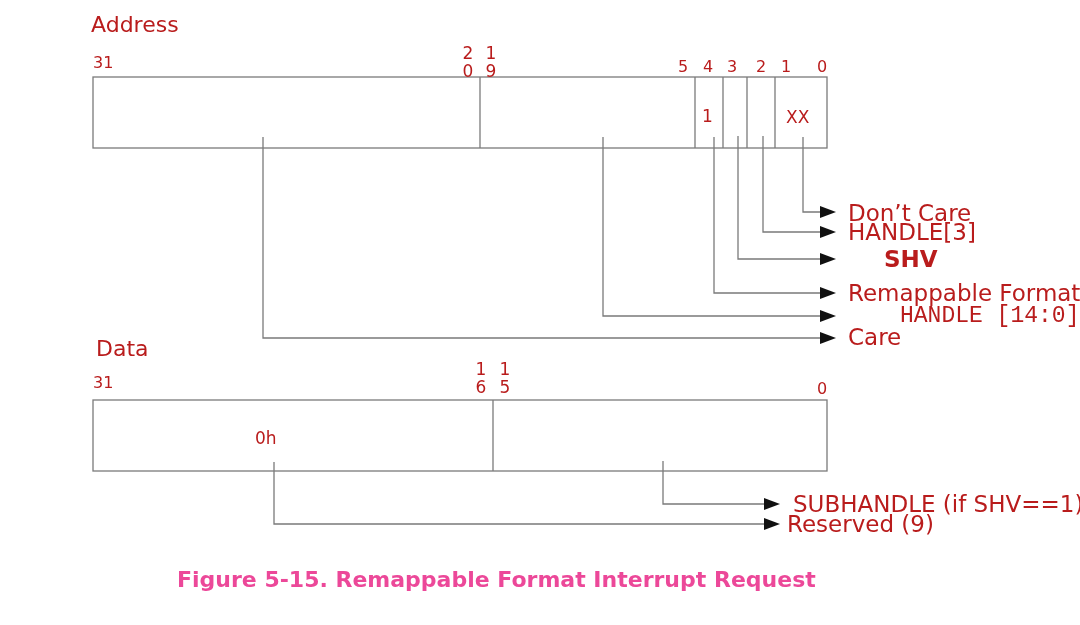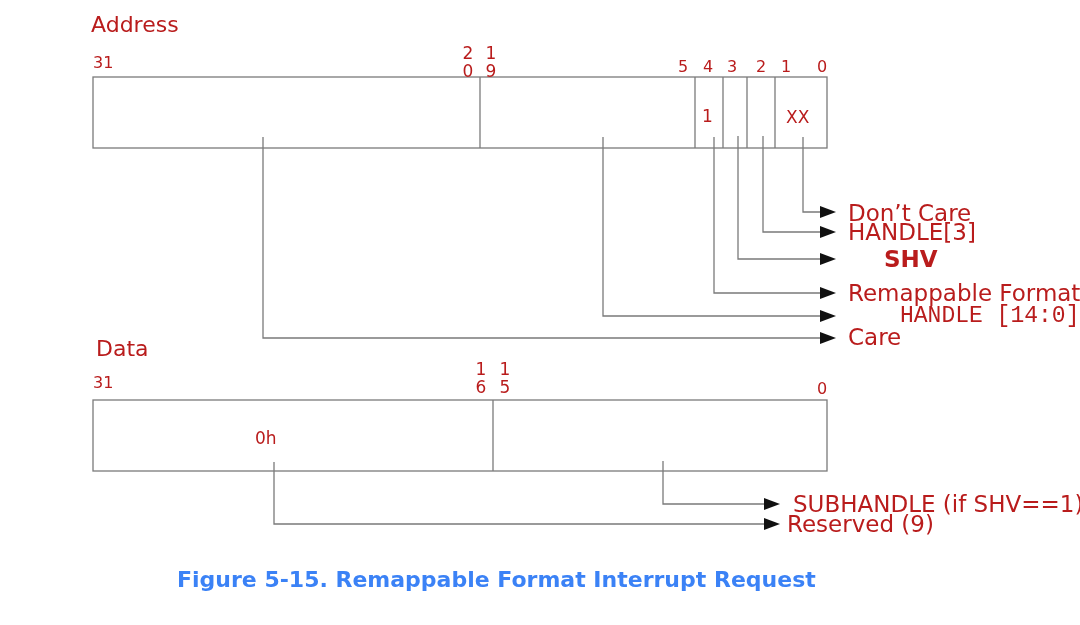--- a/index.html
+++ b/index.html
@@ -4,21 +4,21 @@
 <style>
   html, body { margin:0; padding:0; background:#ffffff; }
   body { width:1080px; height:625px; position:relative; overflow:hidden; font-family:"DejaVu Sans", sans-serif; color:#111; }
   svg { position:absolute; left:0; top:0; }
   .t { position:absolute; white-space:nowrap; color:#b91c1c; }
   .sec { font-size:22px; }
   .bit { font-size:16px; line-height:17px; }
   .bitv { font-size:17px; line-height:18px; text-align:center; width:14px; }
   .cell { font-size:17px; }
   .lbl { font-size:23px; line-height:18px; }
-  .caption { font-size:22px; font-weight:bold; color:#3b82f6; font-family:"DejaVu Sans", sans-serif; }
+  .caption { font-size:22px; font-weight:bold; color:#ec4899; font-family:"DejaVu Sans", sans-serif; }
 </style>
 </head>
 <body>
 
 <svg width="1080" height="625">
 
   <rect x="93" y="77" width="734" height="71" fill="none" stroke="#7a7a7a" stroke-width="1.3"></rect>
   <line x1="480" y1="77" x2="480" y2="148" stroke="#7a7a7a" stroke-width="1.3"></line>
   <line x1="695" y1="77" x2="695" y2="148" stroke="#7a7a7a" stroke-width="1.3"></line>
   <line x1="723" y1="77" x2="723" y2="148" stroke="#7a7a7a" stroke-width="1.3"></line>

